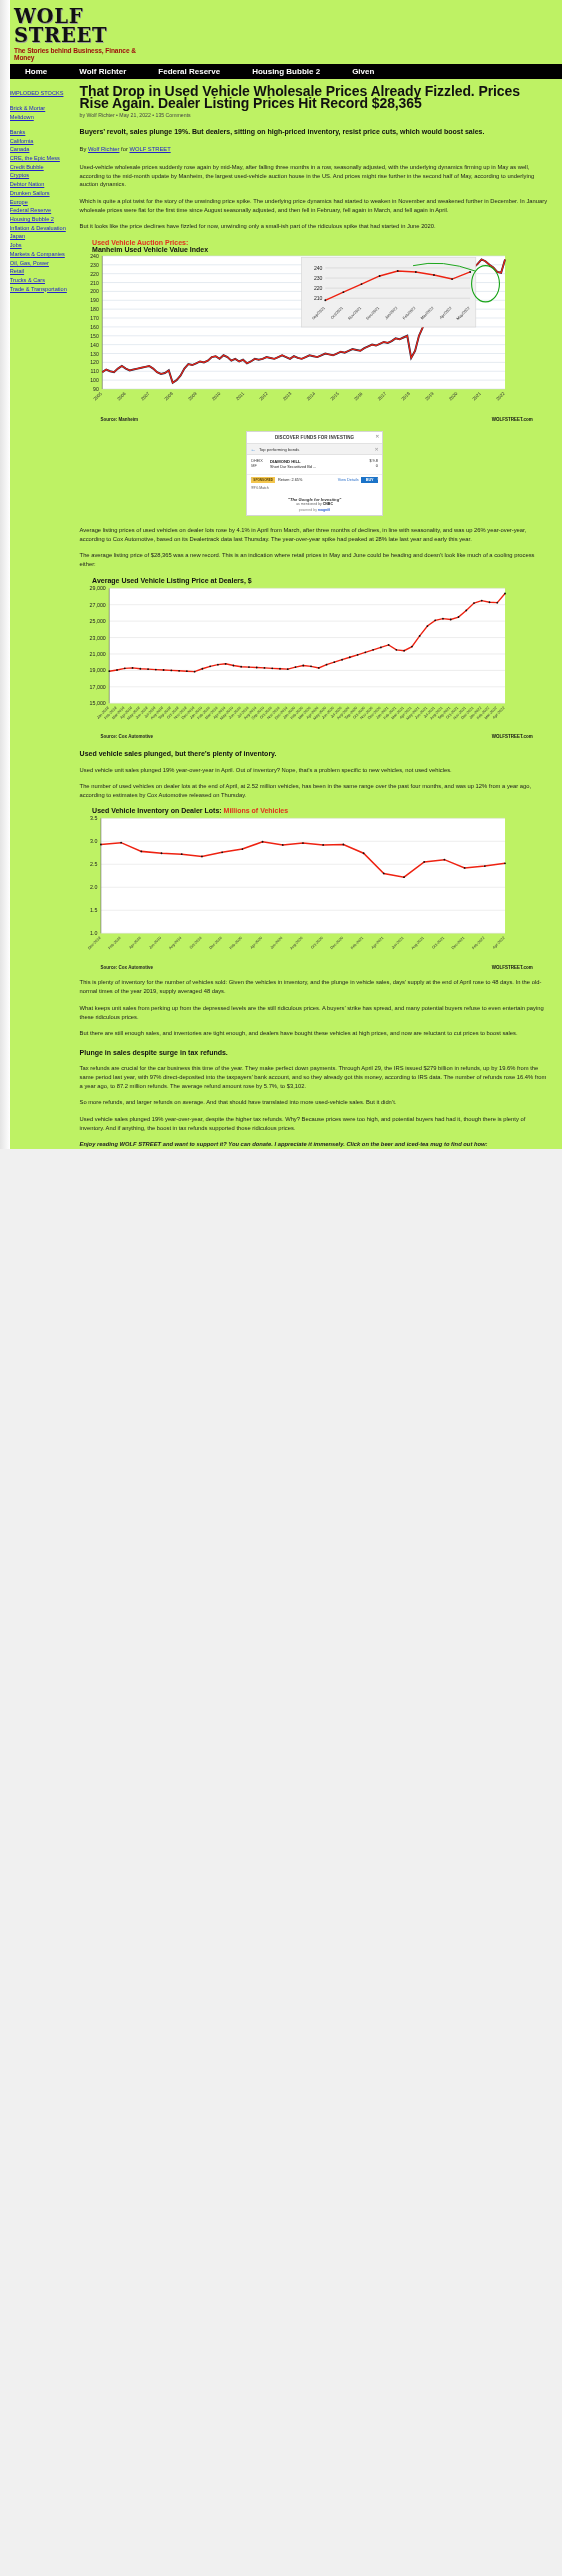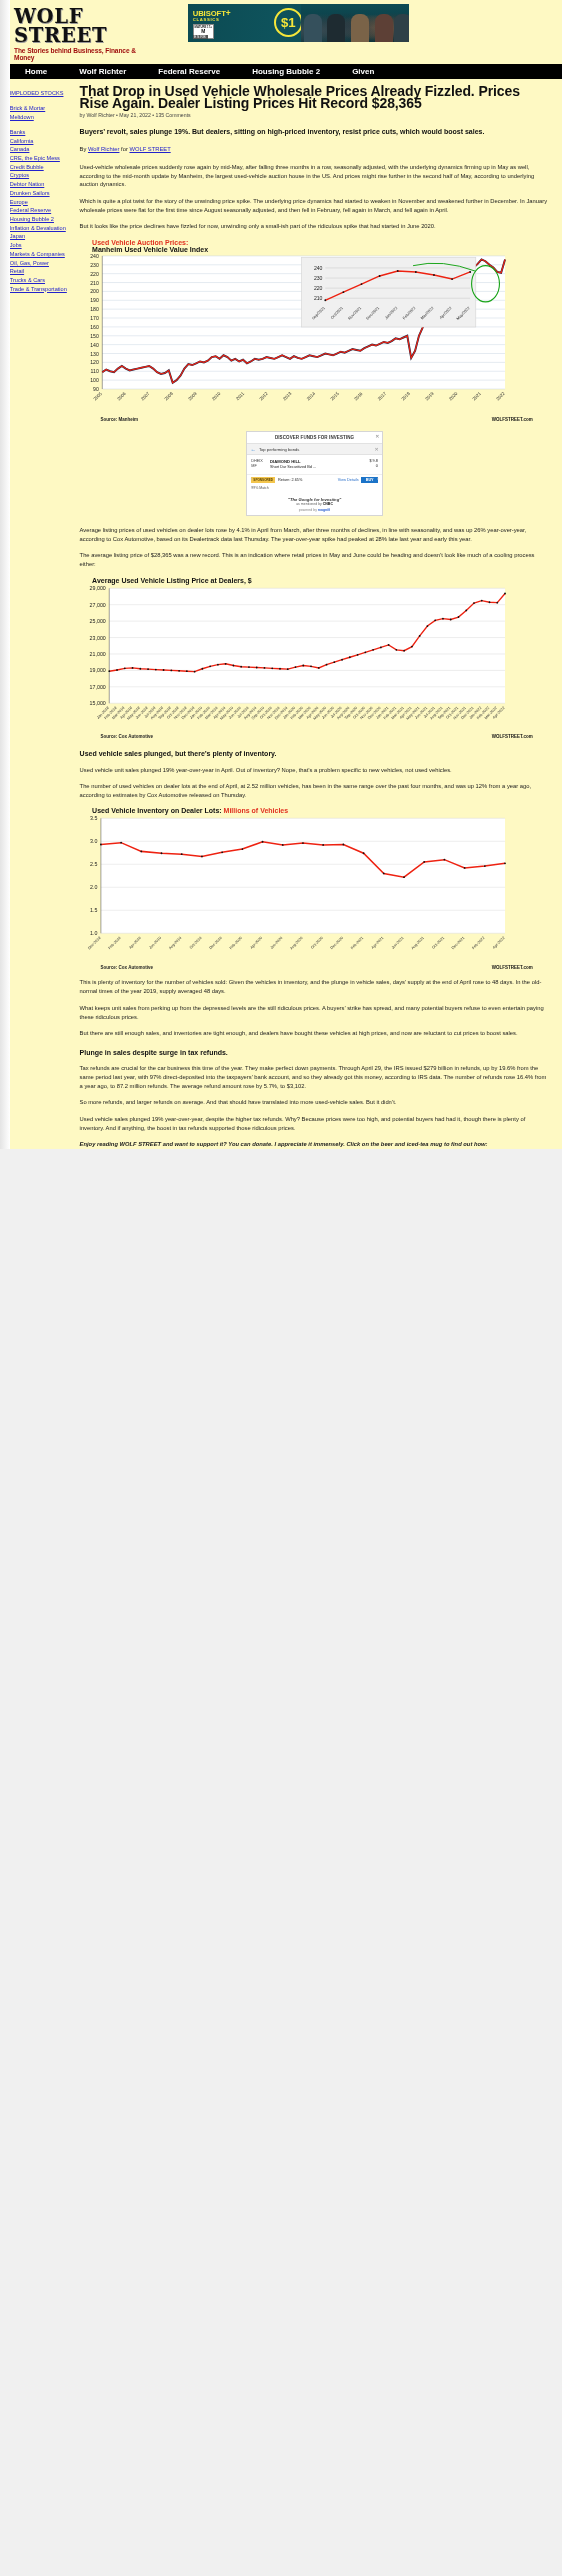--- a/index.html
+++ b/index.html
@@ -4,21 +4,21 @@
 <style>
   * { box-sizing: border-box; }
   html, body { margin:0; padding:0; }
   body {
     width: 562px;
     background: #f0f0f0;
     font-family: "Liberation Sans", sans-serif;
     font-size: 7.7px;
     color: #222;
   }
-  .page { width: 562px; background:#fef9c3; position:relative; }
+  .page { width: 562px; background:#bef264; position:relative; }
   .shadow-left { position:absolute; left:0; top:0; width:9.8px; height:100%;
     background: linear-gradient(to right, #e4e4e4, #ffffff); }
 
   
   .header { display:flex; align-items:flex-start; padding: 4.2px 0 2.8px 9.8px; }
   .brand { width: 139px; padding-left: 4.2px; padding-top: 2.8px; }
   .brand-title {
     font-family: "DejaVu Serif", serif;
     font-weight: bold;
     font-size: 19.5px;
@@ -149,37 +149,20 @@
 </head>
 <body>
 
 <div class="page">
   <div class="shadow-left"></div>
 
   <div class="header">
     <div class="brand">
       <div class="brand-title">WOLF STREET</div>
       <div class="brand-sub">The Stories behind Business, Finance &amp; Money</div>
-    </div>
-    <div class="ad-banner">
-      <div class="ad-logo"><span>UBISOFT</span><span class="plus">+</span></div>
-      <div class="ad-sub">CLASSICS</div>
-      <div class="ad-rating">
-        <div class="t">MATURE 17+</div>
-        <div class="b">M</div>
-      </div>
-      <div class="ad-esrb">ESRB</div>
-      <div class="ad-dollar">$1</div>
-      <div class="ad-figs">
-          <i></i>
-          <i></i>
-          <i></i>
-          <i></i>
-          <i></i>
-        </div>
     </div>
   </div>
 
   <div class="nav">
     <a class="ni" href="#">Home</a>
     <a class="ni" href="#">Wolf Richter</a>
     <a class="ni" href="#">Federal Reserve</a>
     <a class="ni" href="#">Housing Bubble 2</a>
     <a class="ni" href="#">Given</a>
   </div>

